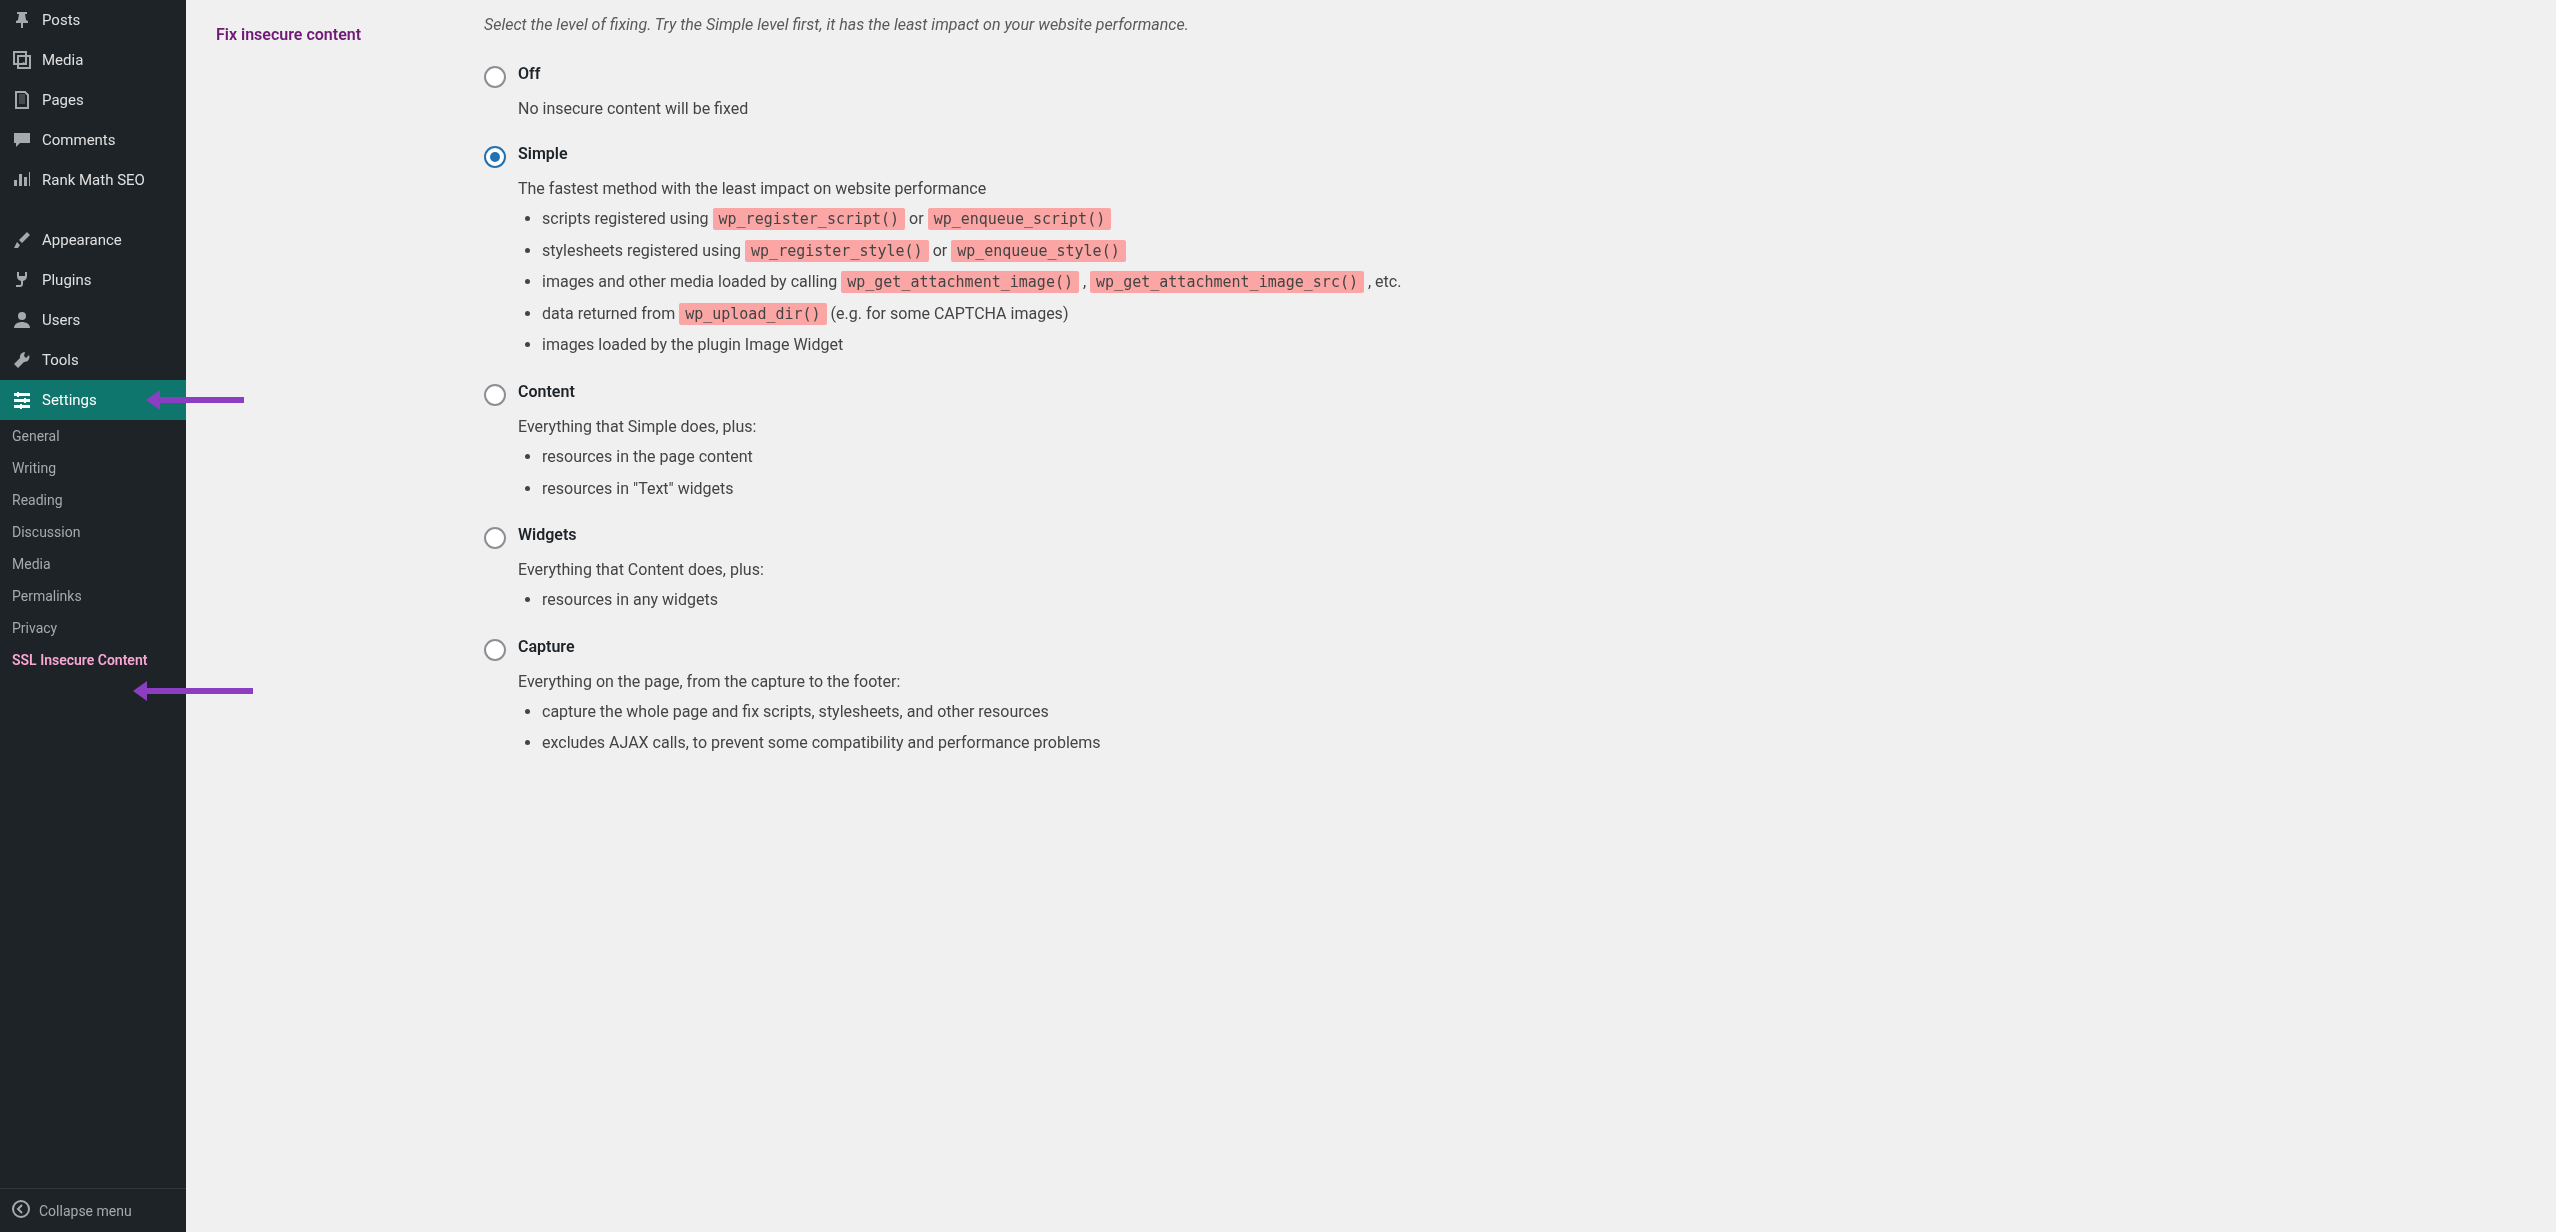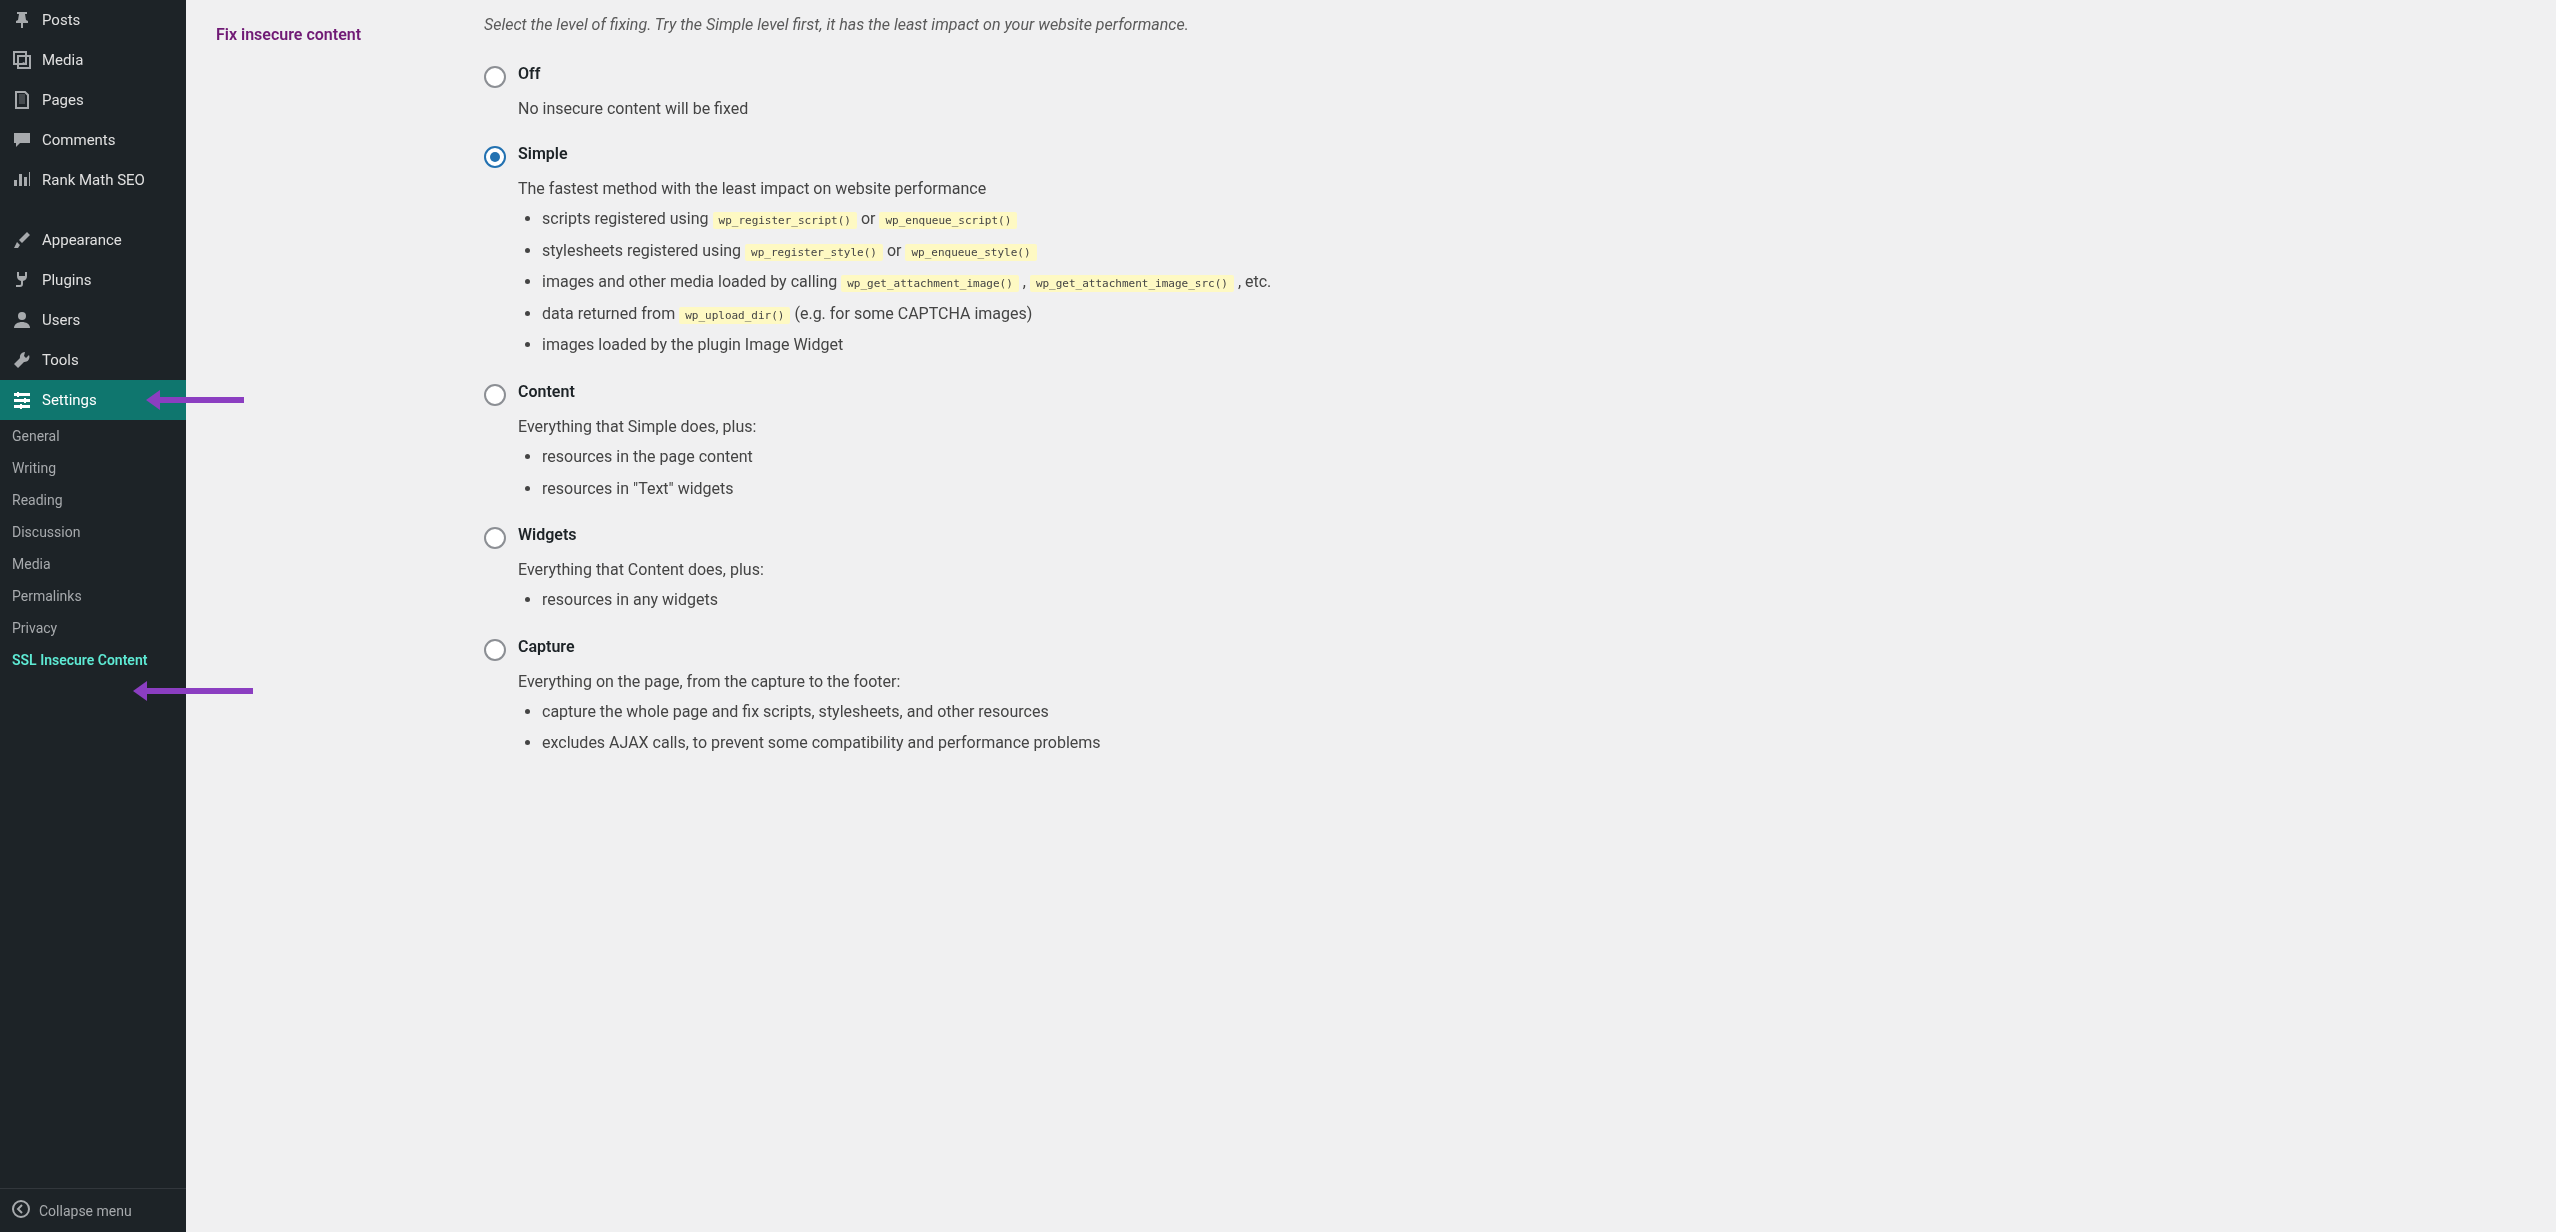--- a/index.html
+++ b/index.html
@@ -5,38 +5,38 @@
 * { margin:0; padding:0; box-sizing:border-box; }
 body { font-family:-apple-system,BlinkMacSystemFont,"Segoe UI",Roboto,sans-serif; font-size:14px; color:#3c434a; background:#f0f0f1; width:2556px; height:1232px; overflow:hidden; }
 .wrap { display:flex; height:100%;border-radius:27px; }
 .sidebar { width:186px; background:#1d2327; color:#f0f0f1; display:flex; flex-direction:column; font-size:15px; }
 .menu-item { display:flex; align-items:center; padding:10px 12px; color:#e0e0e0; cursor:pointer; gap:10px; }
 .menu-item .icon { width:20px; height:20px; display:flex; align-items:center; justify-content:center; color:#a7aaad; }
 .menu-item.active { background:#0f766e; color:#fff; }
 .menu-item.active .icon { color:#fff; }
 .menu-sep { height:20px; }
 .sub-item { padding:8px 12px; color:#a7aaad; cursor:pointer; font-size:14px; }
-.sub-item.current { color:#5eead4; font-weight:600; }
+.sub-item.current { color:#f9a8d4; font-weight:600; }
 .annot-arrow { position:absolute; height:6px; background:#8b3ec1; }
 .annot-arrow::before { content:""; position:absolute; left:-14px; top:-7px; border:10px solid transparent; border-right:14px solid #8b3ec1; }
 .main { flex:1; padding:0 30px; overflow-y:auto; }
 .form-row { display:flex; padding-top:15px; }
 .form-label { width:268px; font-weight:600; font-size:16px; color:#701a75; padding-top:10px; }
 .form-field { flex:1; font-size:16px; color:#444; }
 .intro { font-style:italic; color:#5a5a5a; margin-bottom:30px; }
 .opt-group { display:flex; align-items:flex-start; gap:12px; margin-bottom:18px; }
 .radio { width:22px; height:22px; border:2px solid #8c8f94; border-radius:50%; background:#fff; flex:0 0 22px; margin-top:2px; cursor:pointer; }
 .radio.checked { border-color:#2271b1; display:flex; align-items:center; justify-content:center; }
 .radio.checked::after { content:""; width:10px; height:10px; background:#2271b1; border-radius:50%; }
 .opt-body { flex:1; }
 .opt-title { font-weight:600; color:#1d2327; margin-bottom:16px; }
 .opt-desc { margin-bottom:8px; }
 ul.opt-list { list-style:disc; padding-left:24px; }
 ul.opt-list li { margin-bottom:6px; line-height:1.6; }
-code { font-family:ui-monospace,Menlo,Consolas,monospace; background:#fef9c3; padding:2px 6px; border-radius:2px; font-size:11px; }
+code { font-family:ui-monospace,Menlo,Consolas,monospace; background:#fca5a5; padding:2px 6px; border-radius:2px; font-size:15px; }
 .collapse { display:flex; align-items:center; gap:8px; padding:10px 11px; color:#a7aaad; border-top:1px solid #32373c; margin-top:auto; font-size:14px; cursor:pointer;}
 svg { width:20px; height:20px; fill:currentColor; }
 </style>
 </head>
 <body>
 
 <div class="wrap">
   <div class="sidebar">
     <div id="main-group">
         <div class="menu-item">

